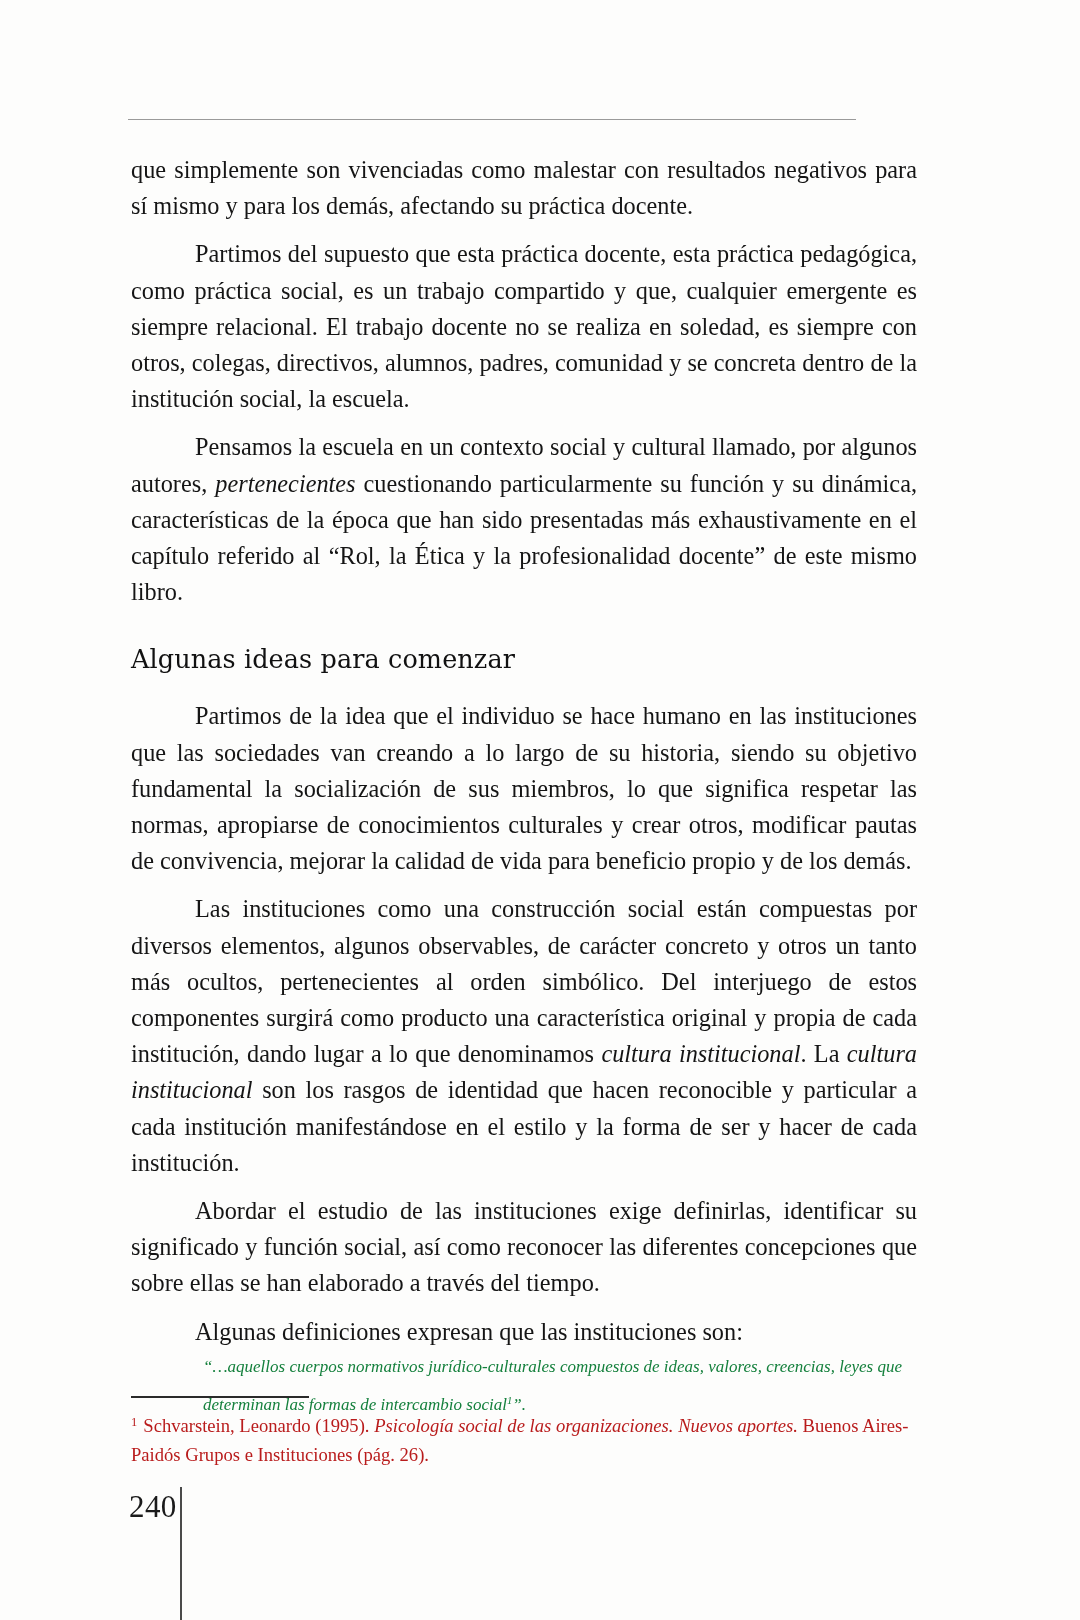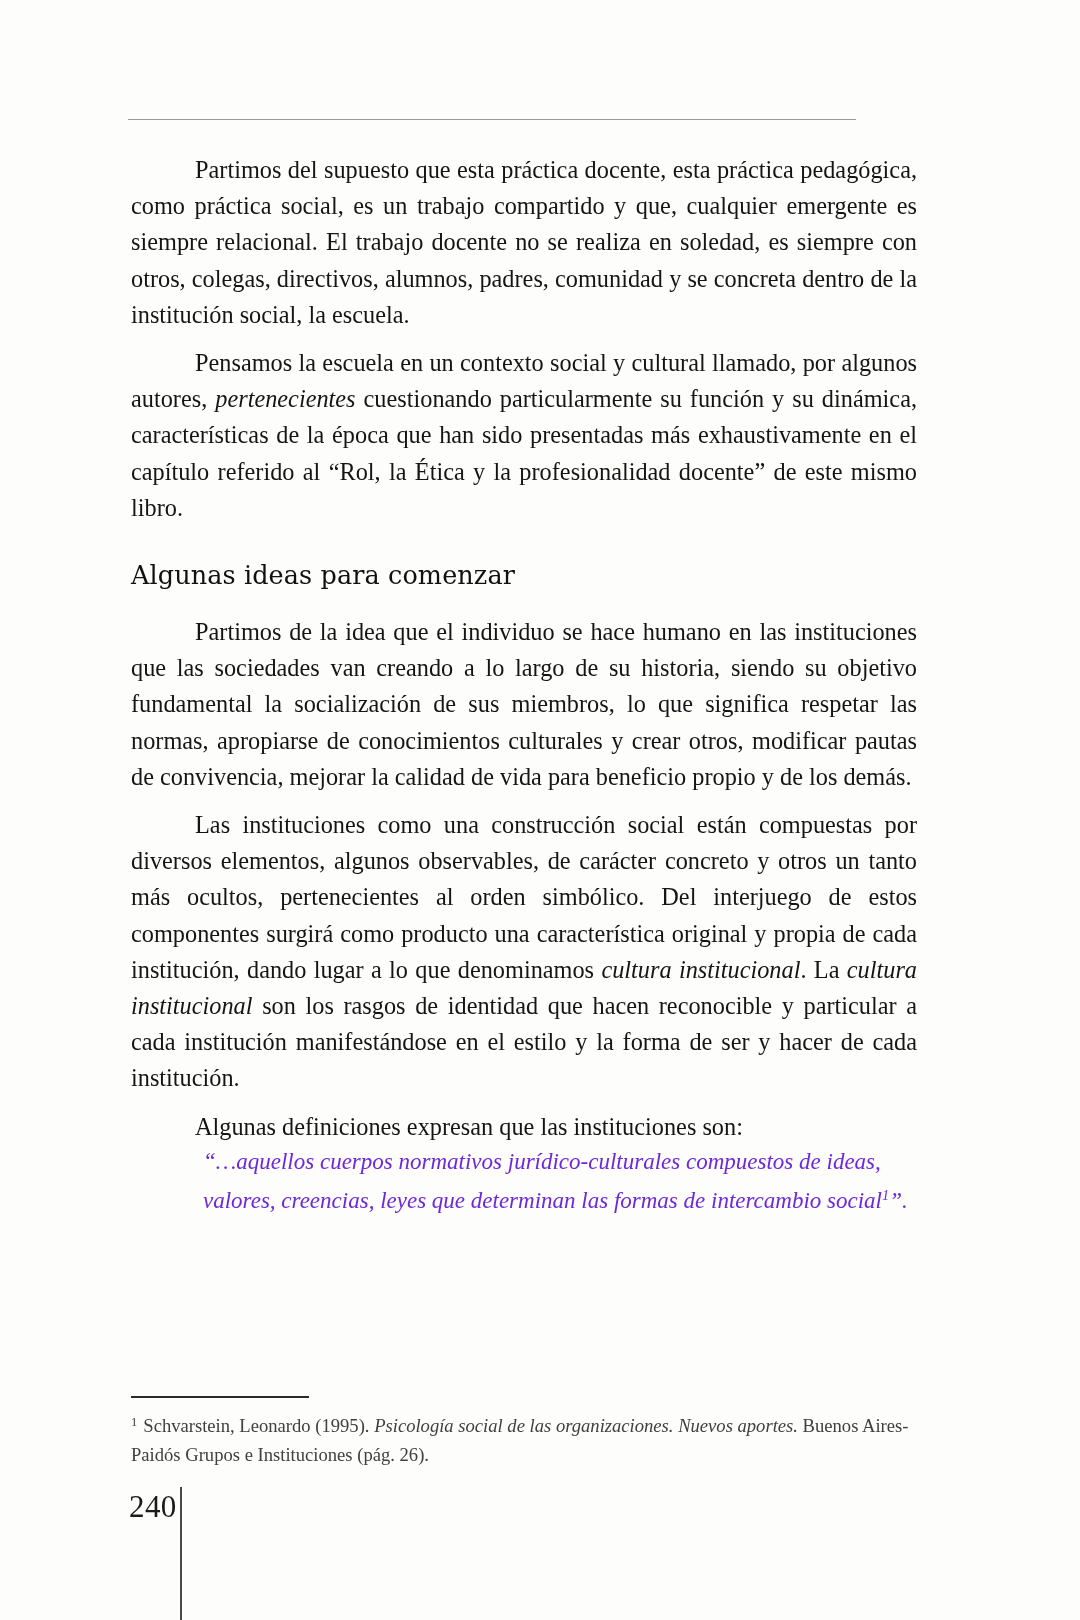--- a/index.html
+++ b/index.html
@@ -87,25 +87,25 @@
     color: #111111;
     line-height: 34px;
   }
   .sp-before-head { height: 32px; }
   .sp-after-head  { height: 22px; }
 
   
   .blockquote {
     margin: 0;
     padding-left: 72px;
-    font-size: 23px;
+    font-size: 17px;
     line-height: 33.8px;
     font-style: italic;
     text-align: left;
-    color: #6d28d9;
+    color: #15803d;
   }
   .blockquote sup {
     font-size: 0.62em;
     vertical-align: 0.55em;
     font-style: italic;
   }
 
   
   .rule-foot {
     position: absolute;
@@ -116,21 +116,21 @@
     background: #2a2a2a;
   }
   .footnote {
     position: absolute;
     left: 131px;
     top: 1408px;
     width: 800px;
     font-size: 18.6px;
     line-height: 28.5px;
     text-align: left;
-    color: #404040;
+    color: #b91c1c;
   }
   .footnote sup {
     font-size: 0.68em;
     vertical-align: 0.5em;
     margin-right: 6px;
   }
 
   
   .folio {
     position: absolute;
@@ -152,33 +152,35 @@
 </style>
 </head>
 <body>
 
 <div class="page">
 
   <div class="rule-head"></div>
 
   <div class="textblock">
 
+    <p class="body">que simplemente son vivenciadas como malestar con resultados negativos para sí mismo y para los demás, afectando su práctica docente.</p>
 
     <p class="body indent">Partimos del supuesto que esta práctica docente, esta práctica pedagógica, como práctica social, es un trabajo compartido y que, cualquier emergente es siempre relacional. El trabajo docente no se realiza en soledad, es siempre con otros, colegas, directivos, alumnos, padres, comunidad y se concreta dentro de la institución social, la escuela.</p>
 
     <p class="body indent"><span>Pensamos la escuela en un contexto social y cultural llamado, por algunos autores, </span><i>pertenecientes</i><span> cuestionando particularmente su función y su dinámica, características de la época que han sido presentadas más exhaustivamente en el capítulo referido al “Rol, la Ética y la profesionalidad docente” de este mismo libro.</span></p>
 
     <div class="sp-before-head"></div>
     <h2 class="section">Algunas ideas para comenzar</h2>
     <div class="sp-after-head"></div>
 
     <p class="body indent">Partimos de la idea que el individuo se hace humano en las institucio­nes que las sociedades van creando a lo largo de su historia, siendo su obje­tivo fundamental la socialización de sus miembros, lo que significa respetar las normas, apropiarse de conocimientos culturales y crear otros, modificar pautas de convivencia, mejorar la calidad de vida para beneficio propio y de los demás.</p>
 
     <p class="body indent"><span>Las instituciones como una construcción social están compuestas por diversos elementos, algunos observables, de carácter concreto y otros un tanto más ocultos, pertenecientes al orden simbólico. Del interjuego de estos componentes surgirá como producto una característica original y propia de cada institución, dando lugar a lo que denominamos </span><i>cultura institucional</i><span>. La </span><i>cultura institucional</i><span> son los rasgos de identidad que hacen reconocible y particular a cada institución manifestándose en el estilo y la forma de ser y hacer de cada institución.</span></p>
 
+    <p class="body indent">Abordar el estudio de las instituciones exige definirlas, identificar su significado y función social, así como reconocer las diferentes concepciones que sobre ellas se han elaborado a través del tiempo.</p>
 
     <p class="body indent">Algunas definiciones expresan que las instituciones son:</p>
 
     <p class="blockquote"><span>“…aquellos cuerpos normativos jurídico-culturales compuestos de ideas, valores, creencias, leyes que determinan las formas de intercambio social</span><sup>1</sup><span>”.</span></p>
 
   </div>
 
   <div class="rule-foot"></div>
 
   <div class="footnote">

